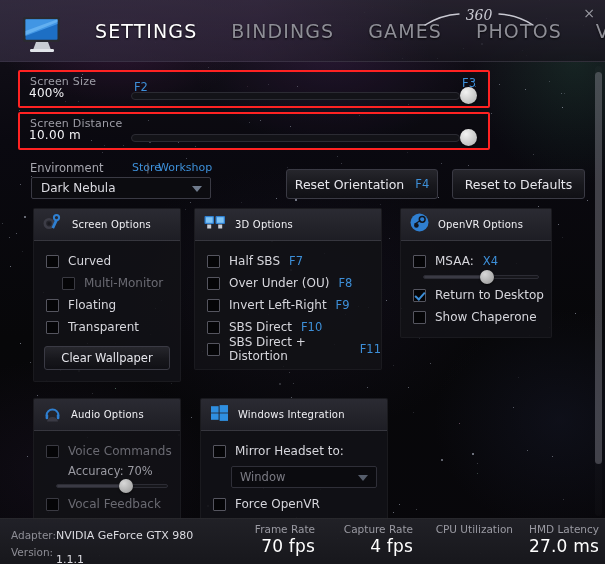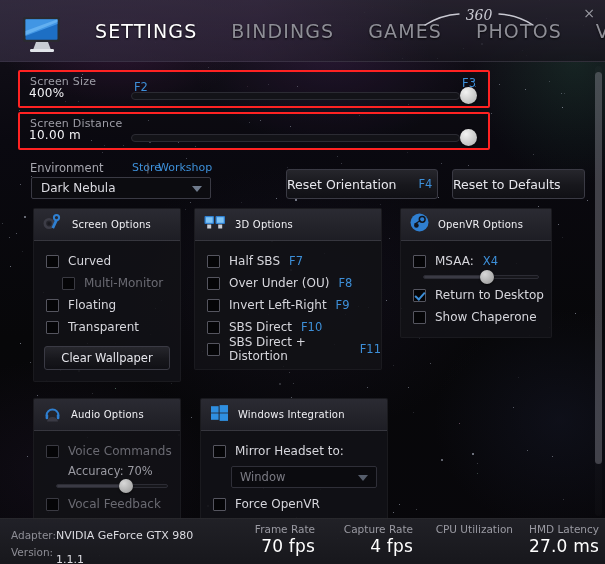--- a/index.html
+++ b/index.html
@@ -110,22 +110,22 @@
   }
   #env-caret {
     position:absolute; right:8px; top:8px; width:0;height:0;
     border-left:5px solid transparent; border-right:5px solid transparent;
     border-top:6px solid #6f7b8c;
   }
   .flat-btn {
     position:absolute; height:30px;
     background: linear-gradient(180deg,#26262c 0%, #17171c 55%, #101015 100%);
     border:1px solid #3a3a44; border-radius:3px;
-    color:#e6e6ec; font-size:12.5px; display:flex; align-items:center; justify-content:flex-start;
-    cursor:pointer; gap:22px;
+    color:#e6e6ec; font-size:12.5px; display:flex; align-items:center; justify-content:center;
+    cursor:pointer; gap:11px;
   }
   #btn-reset-orient { left:286px; top:169px; width:152px; }
   #btn-reset-def    { left:452px; top:169px; width:133px; }
 
   
   .panel {
     position:absolute;
     background: rgba(18,18,22,0.90);
     border:1px solid rgba(255,255,255,0.045);
     border-radius:2px;

